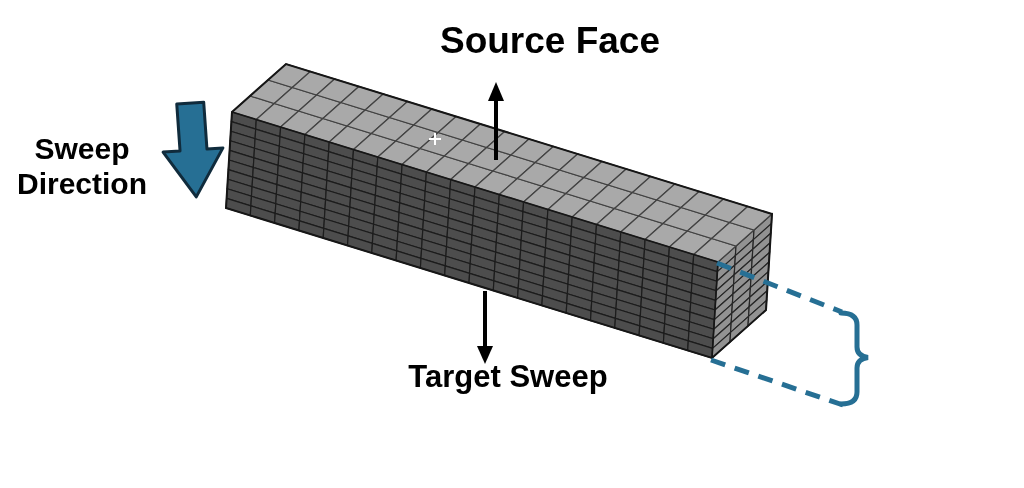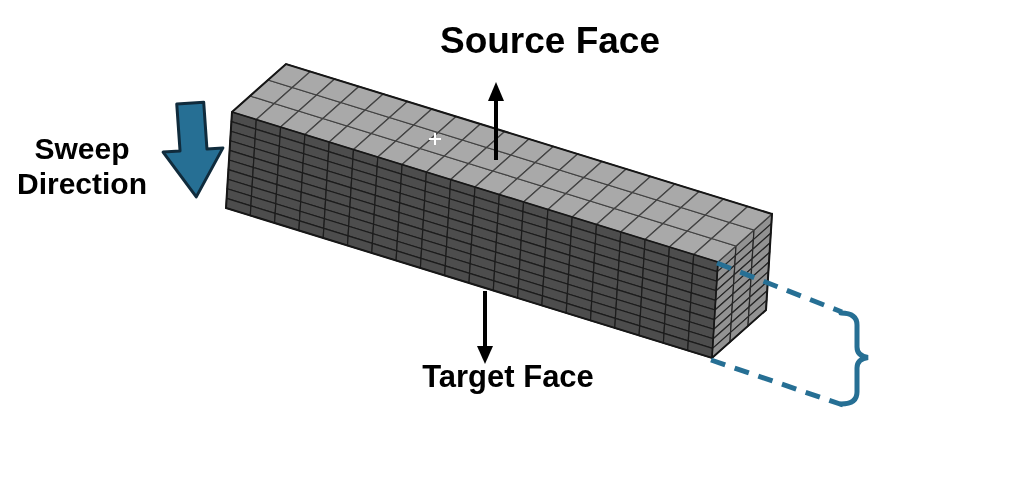--- a/index.html
+++ b/index.html
@@ -349,16 +349,16 @@
       <line x1="711" y1="360" x2="843" y2="405"></line>
     </g>
 
     <path d="M 841,313 Q 857,313 857,325 L 857,347 Q 857,356 868,357.5 Q 857,359 857,368 L 857,392 Q 857,404 841,404" fill="none" stroke-width="5" stroke-linecap="round" stroke="#266F94"></path>
   </svg>
 
   <div id="source-face-label" class="lbl">Source Face</div>
 
   <div id="sweep-direction-label" class="lbl">Sweep Direction</div>
 
-  <div id="target-face-label" class="lbl">Target Face</div>
+  <div id="target-face-label" class="lbl">Target Sweep</div>
 
 
 </div>
 
 </body></html>

